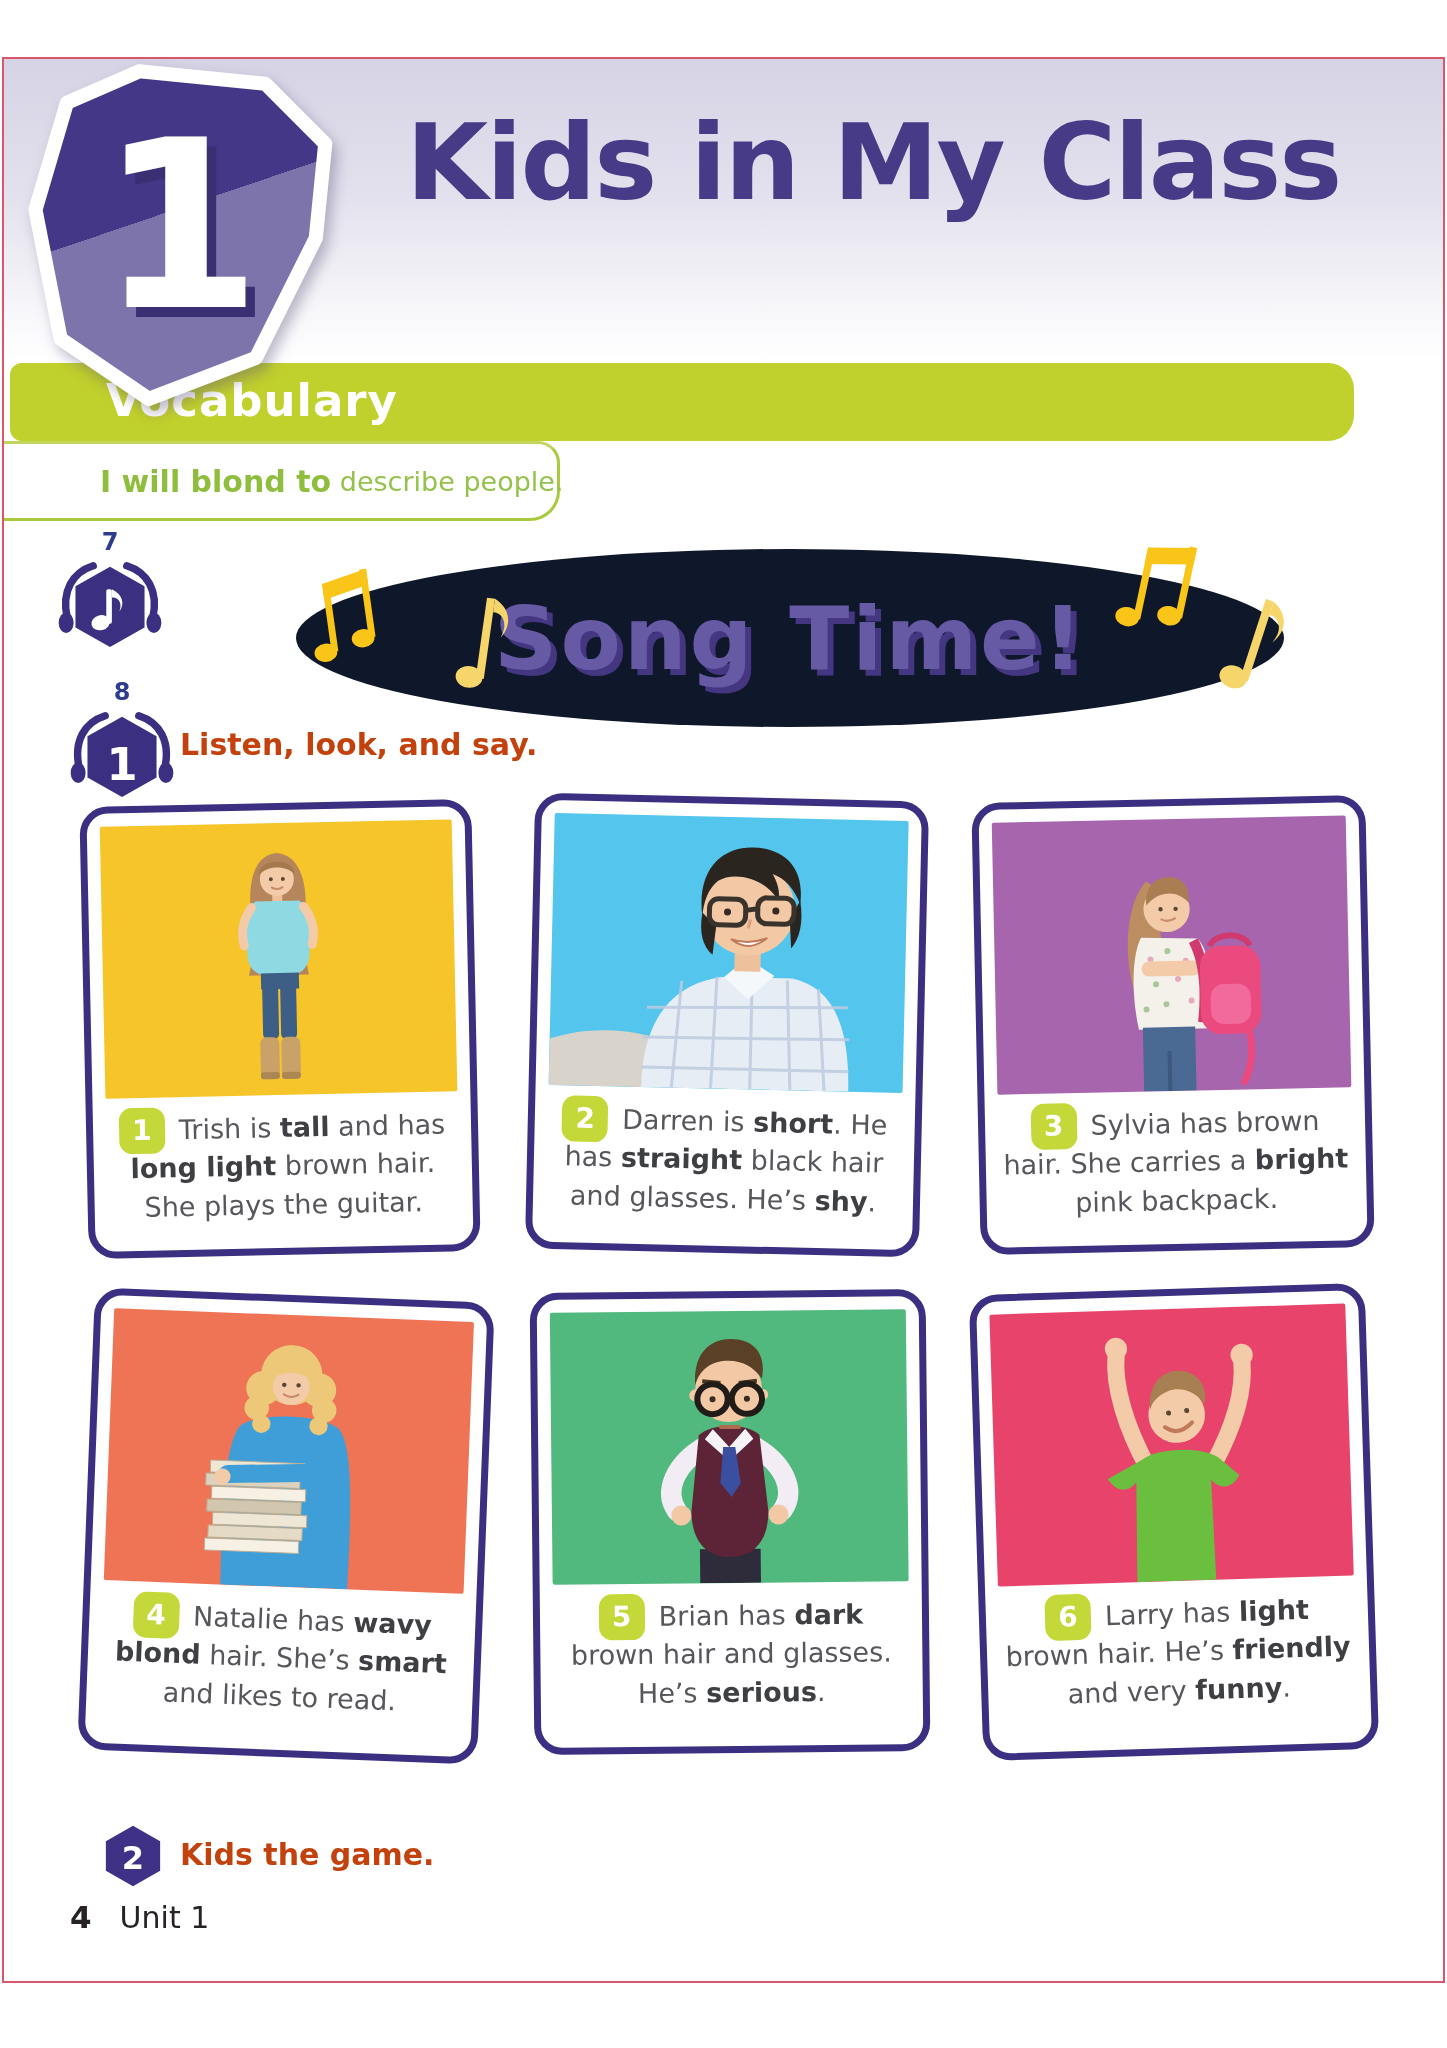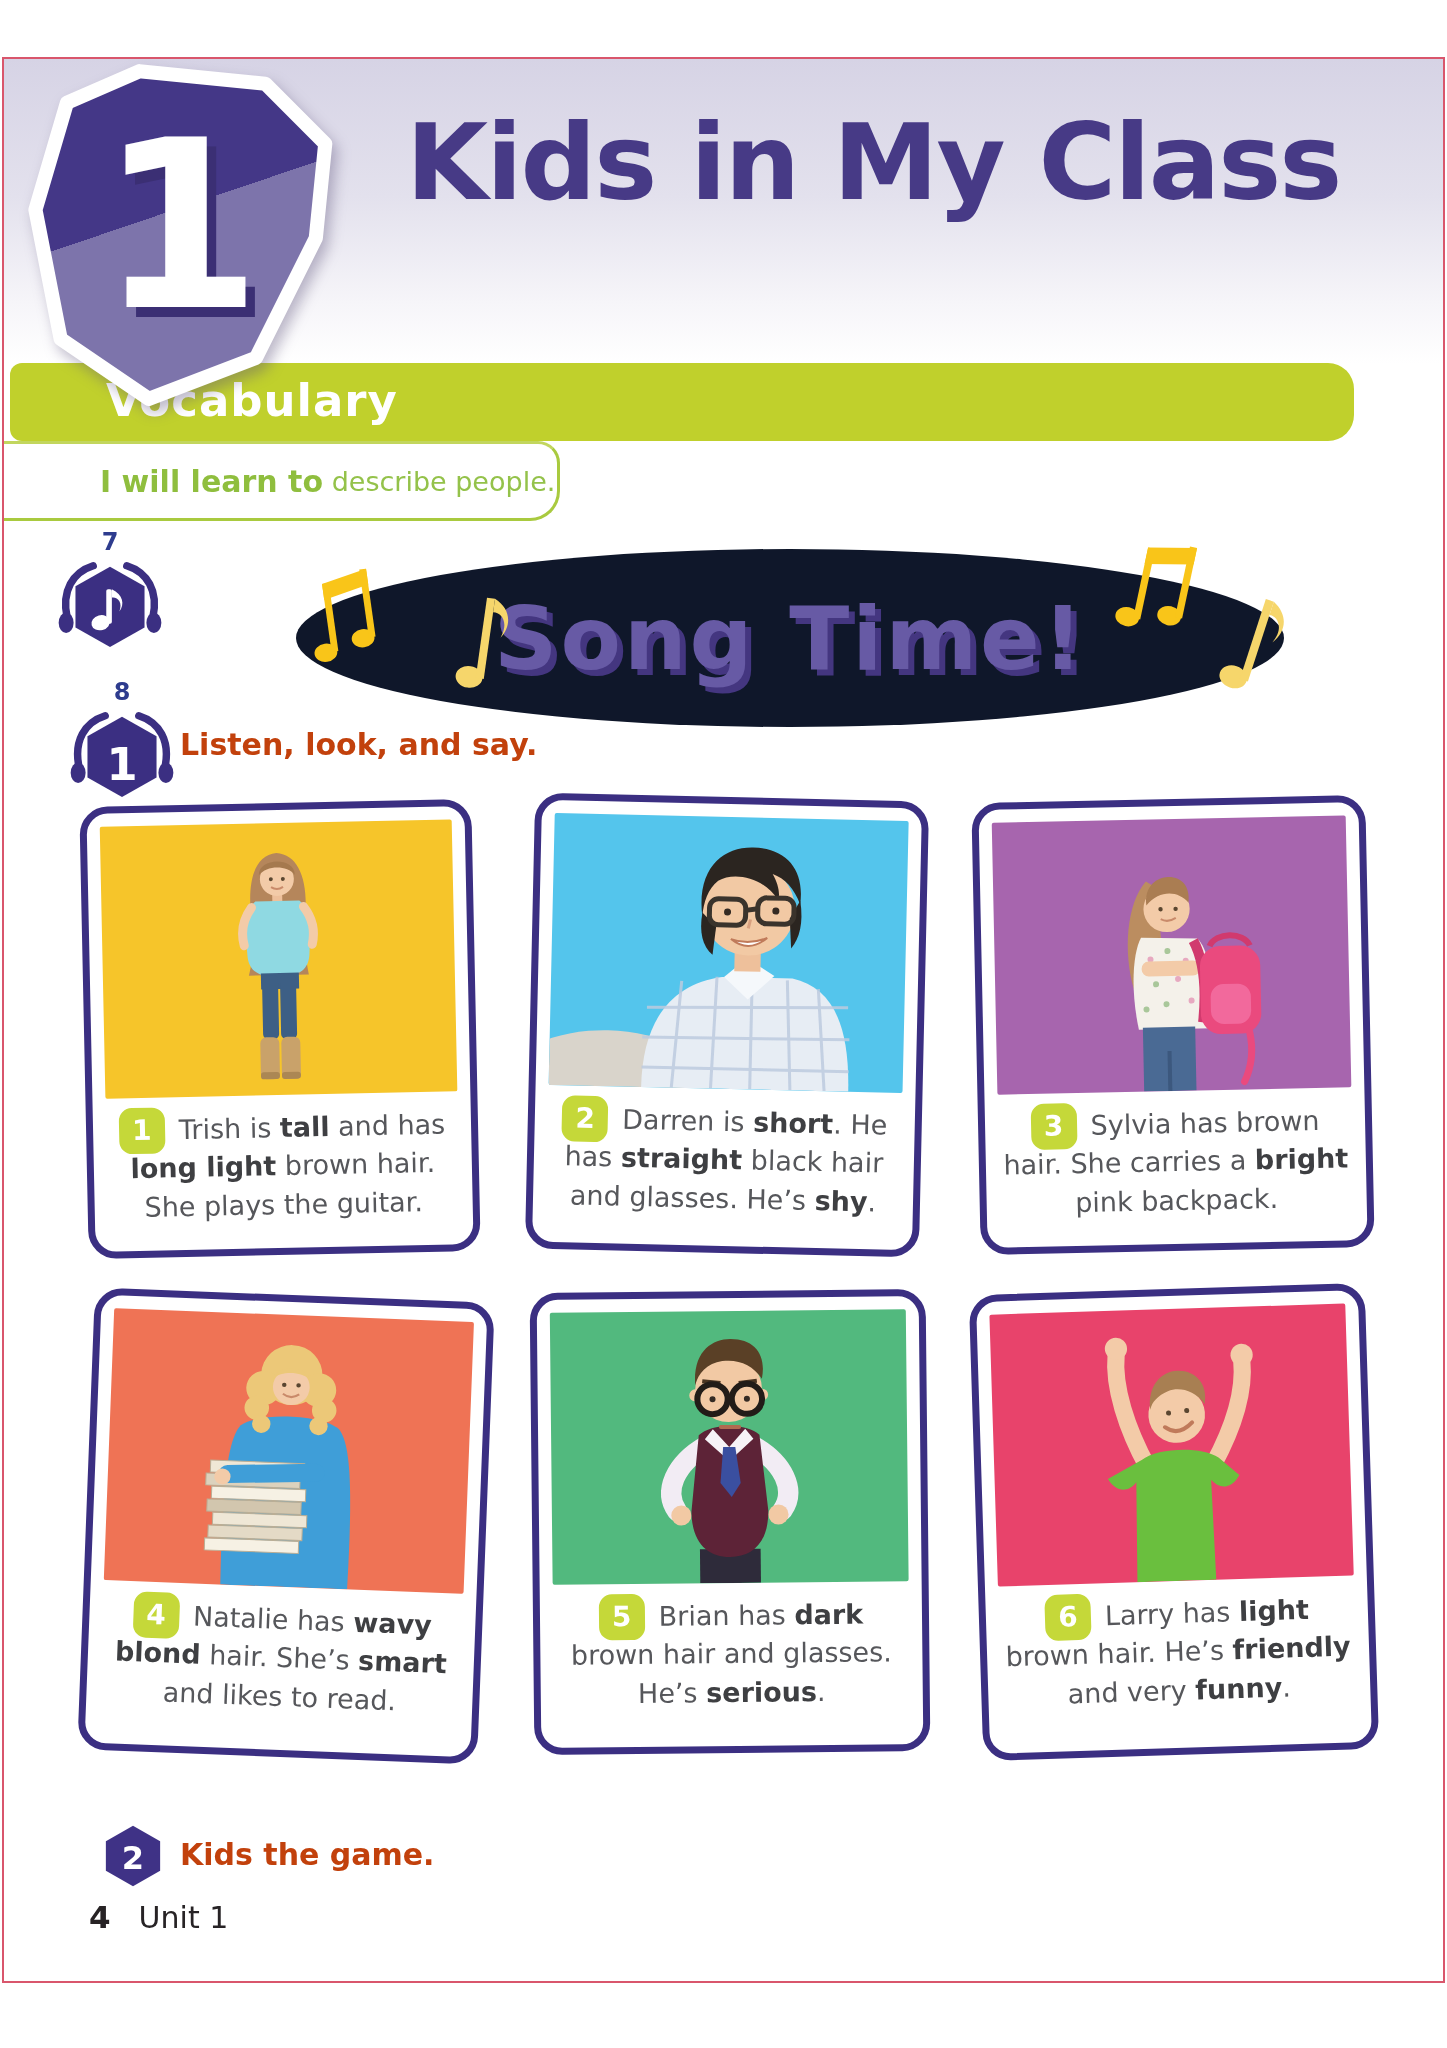--- a/index.html
+++ b/index.html
@@ -44,21 +44,21 @@
         padding:13px;box-sizing:border-box;}
   .card .photo{width:100%;height:272px;border-radius:2px;overflow:hidden;position:relative;}
   .card .photo svg{position:absolute;left:0;top:0;width:100%;height:100%;}
   .card .cap{margin:14px 4px 0 4px;text-align:center;font-size:27px;line-height:1.42;
         color:#56575b;}
   .card .cap b{color:#3e3f42;}
   .card .badge{display:inline-block;width:46px;height:46px;border-radius:13px;background:#c5d839;
         color:#fff;font-size:28px;font-weight:bold;line-height:46px;text-align:center;
         vertical-align:middle;margin:-8px 14px -4px 0;}
   
-  .footer{position:absolute;left:66px;top:1840px;font-size:30px;color:#272325;margin-left:19px;}
+  .footer{position:absolute;left:66px;top:1840px;font-size:30px;color:#272325;}
   .footer .pgnum{font-weight:bold;font-size:31px;margin-right:28px;}
 </style>
 </head>
 <body>
 
 <div id="canvas">
  <div class="page">
   <div class="page-header-bg"></div>
 
   <div class="unit-badge">
@@ -75,21 +75,21 @@
    </svg>
   </div>
 
   <div class="page-title">Kids in My Class</div>
 
   <div class="vocab-banner">
     <span>Vocabulary</span>
   </div>
 
   <div class="objective-box">
-    <span class="lead">I will learn to</span>
+    <span class="lead">I will blond to</span>
         <span class="rest"> describe people.</span>
   </div>
 
   <div class="audio-icon" style="left:50px;top:472px;width:112px;height:136px;">
     <span class="track">7</span>
     <svg viewBox="0 0 120 110" width="112" height="104">
       <path d="M14,68 C8,40 20,20 42,13" stroke="#3b2f82" stroke-width="8" fill="none" stroke-linecap="round"></path>
       <path d="M106,68 C112,40 100,20 78,13" stroke="#3b2f82" stroke-width="8" fill="none" stroke-linecap="round"></path>
       <ellipse cx="13" cy="74" rx="8" ry="11" fill="#3b2f82"></ellipse>
       <ellipse cx="107" cy="74" rx="8" ry="11" fill="#3b2f82"></ellipse>

